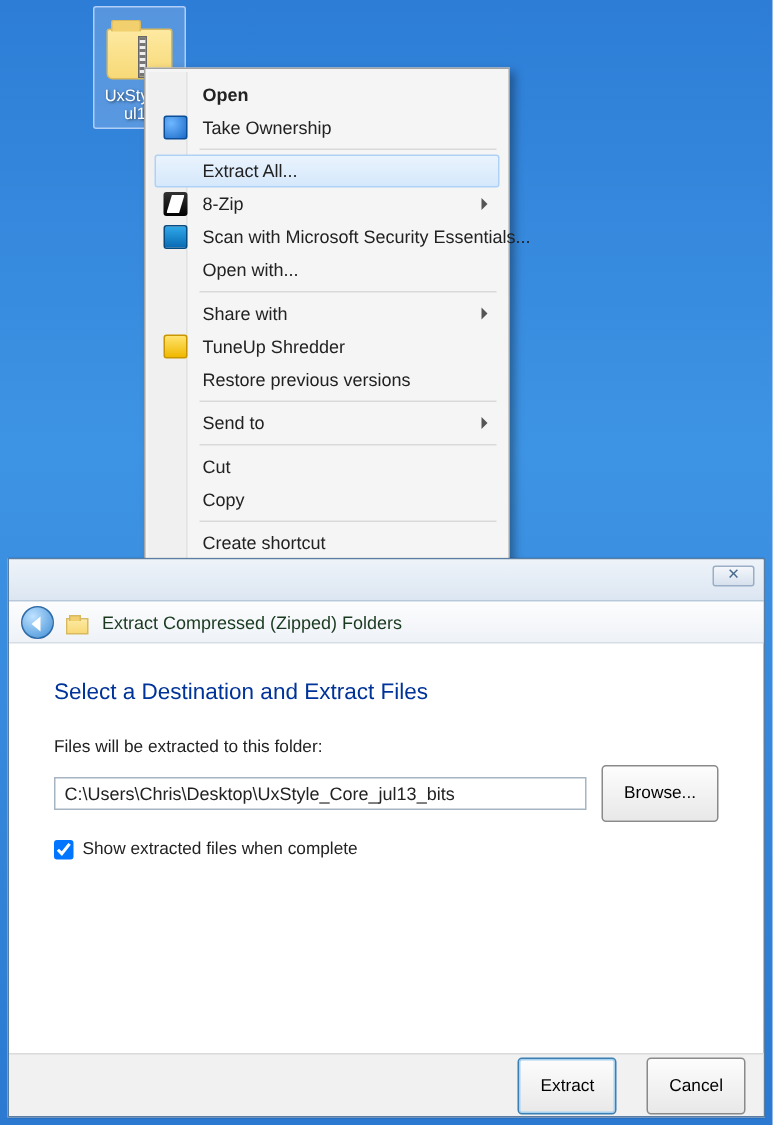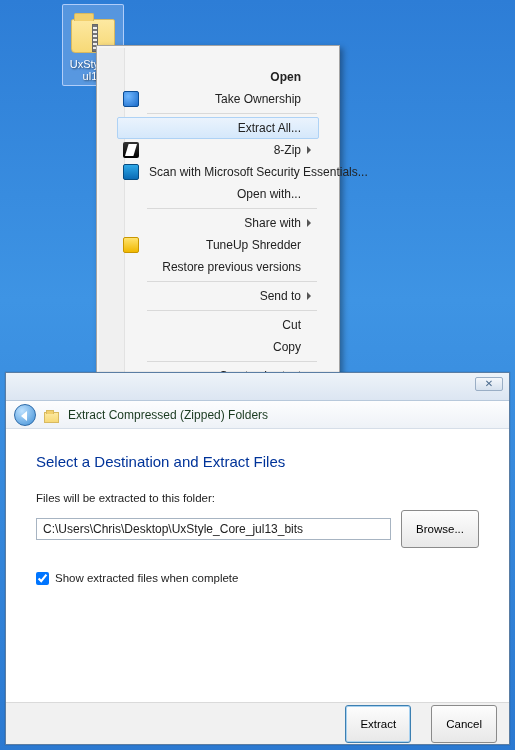--- a/index.html
+++ b/index.html
@@ -57,23 +57,22 @@
   }
 
   
   .context-menu {
     position: absolute;
     top: 45px; left: 96px;
     width: 244px;
     background: #f5f5f5;
     border: 1px solid #a3a3a3;
     box-shadow: 3px 3px 6px rgba(0,0,0,0.35);
-    padding: 20px;
+    padding: 6px;
     font-size: 12px;
-    text-align: right;
   }
   .context-menu .iconcol {
     position: absolute; left: 2px; top: 2px; bottom: 2px; width: 26px;
     background: #f0f0f0;
     border-right: 1px solid #e2e2e2;
   }
   .mi {
     position: relative;
     padding: 4px 18px 4px 32px;
     color: #222;
@@ -177,21 +176,21 @@
     flex: 1; padding: 24px 30px 10px 30px;
   }
   .wiz-title {
     color: #003399;
     font-size: 15px;
     margin-bottom: 22px;
   }
   .wiz-label {
     font-size: 11.5px; color: #222; margin-bottom: 6px;
   }
-  .path-row { display: flex; gap: 10px; align-items: center; margin-bottom: 24px;}
+  .path-row { display: flex; gap: 10px; align-items: center; margin-bottom: 12px;}
   .path-input {
     flex: 1;
     height: 22px;
     border: 1px solid #a7b4c2;
     padding: 2px 6px;
     font-size: 12px;
     color: #222;
     background: #fff;
   }
   .browse-btn, .footer-btn {

